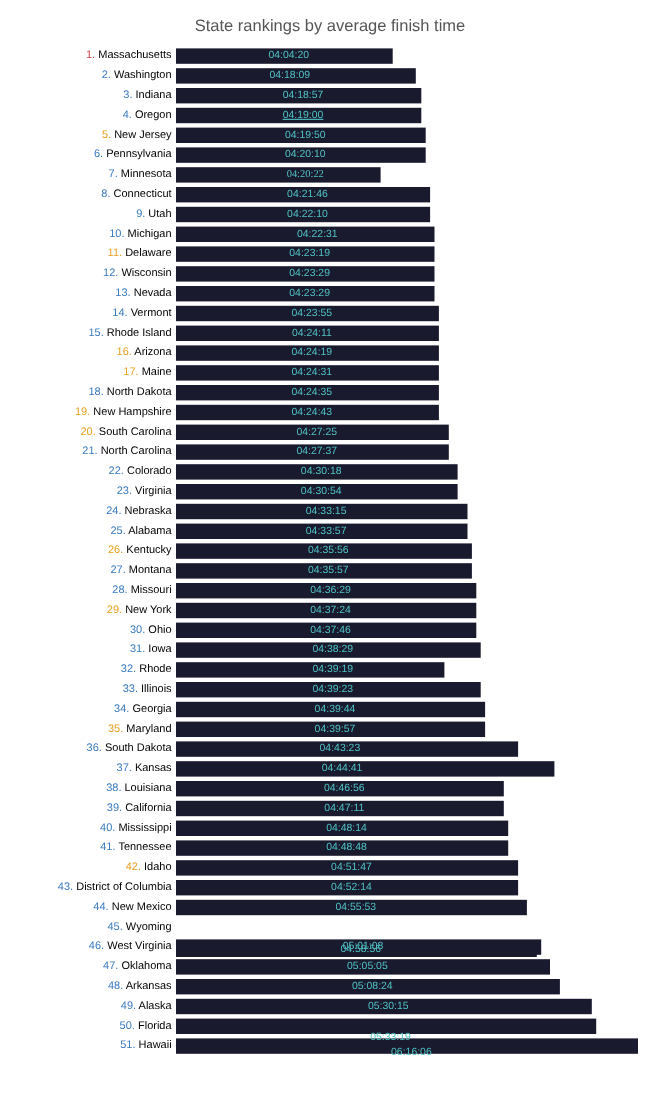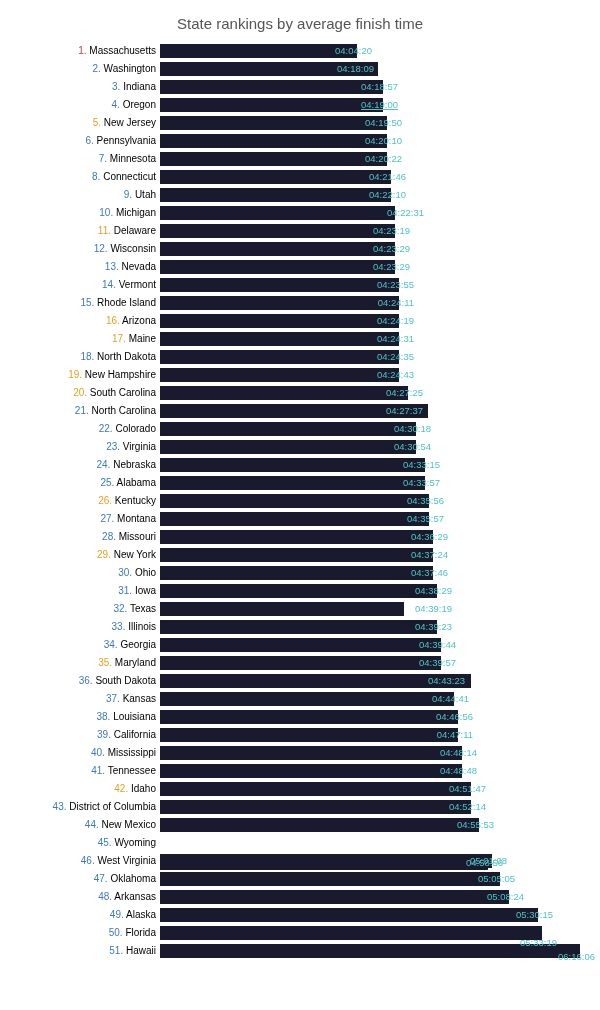--- a/index.html
+++ b/index.html
@@ -46,25 +46,25 @@
     .bar {
       height: 14px;
       background: #1a1a2e;
       position: absolute;
       left: 0;
       display: flex;
       align-items: center;
     }
     .bar-label {
       position: absolute;
-      left: 15px;
+      left: 4px;
       width: 100%;
       font-size: 9.5px;
       color: #4fc3c3;
-      text-align: right;
+      text-align: center;
       z-index: 2;
       pointer-events: none;
       line-height: 14px;
     }
     
     .rank-gold { color: #e8a020; }
     .rank-blue { color: #3a7abf; }
     .rank-red { color: #c94040; }
   </style>
 </head>
@@ -117,21 +117,21 @@
       <div class="label"><span class="rank-blue">6. </span><span>Pennsylvania</span></div>
       <div class="bar-area">
         <div class="bar" style="width: 227px; min-width: 60px;">
           <div class="bar-label" style="width: 227px;">04:20:10</div>
         </div>
       </div>
     </div>
     <div class="row">
       <div class="label"><span class="rank-blue">7. </span><span>Minnesota</span></div>
       <div class="bar-area">
-        <div class="bar" style="width: 227px; min-width: 60px;">
+        <div class="bar" style="width: 186px; min-width: 60px; font-family: Liberation Serif, serif;">
           <div class="bar-label" style="width: 227px;">04:20:22</div>
         </div>
       </div>
     </div>
     <div class="row">
       <div class="label"><span class="rank-blue">8. </span><span>Connecticut</span></div>
       <div class="bar-area">
         <div class="bar" style="width: 231px; min-width: 60px;">
           <div class="bar-label" style="width: 231px;">04:21:46</div>
         </div>
@@ -229,21 +229,21 @@
       <div class="label"><span class="rank-gold">20. </span><span>South Carolina</span></div>
       <div class="bar-area">
         <div class="bar" style="width: 248px; min-width: 60px;">
           <div class="bar-label" style="width: 248px;">04:27:25</div>
         </div>
       </div>
     </div>
     <div class="row">
       <div class="label"><span class="rank-blue">21. </span><span>North Carolina</span></div>
       <div class="bar-area">
-        <div class="bar" style="width: 268px; min-width: 60px;">
+        <div class="bar" style="width: 248px; min-width: 60px;">
           <div class="bar-label" style="width: 248px;">04:27:37</div>
         </div>
       </div>
     </div>
     <div class="row">
       <div class="label"><span class="rank-blue">22. </span><span>Colorado</span></div>
       <div class="bar-area">
         <div class="bar" style="width: 256px; min-width: 60px;">
           <div class="bar-label" style="width: 256px;">04:30:18</div>
         </div>
@@ -315,21 +315,21 @@
     </div>
     <div class="row">
       <div class="label"><span class="rank-blue">31. </span><span>Iowa</span></div>
       <div class="bar-area">
         <div class="bar" style="width: 277px; min-width: 60px;">
           <div class="bar-label" style="width: 277px;">04:38:29</div>
         </div>
       </div>
     </div>
     <div class="row">
-      <div class="label"><span class="rank-blue">32. </span><span>Texas</span></div>
+      <div class="label"><span class="rank-blue">32. </span><span>Rhode</span></div>
       <div class="bar-area">
         <div class="bar" style="width: 244px; min-width: 60px;">
           <div class="bar-label" style="width: 277px;">04:39:19</div>
         </div>
       </div>
     </div>
     <div class="row">
       <div class="label"><span class="rank-blue">33. </span><span>Illinois</span></div>
       <div class="bar-area">
         <div class="bar" style="width: 277px; min-width: 60px;">
@@ -357,21 +357,21 @@
       <div class="label"><span class="rank-blue">36. </span><span>South Dakota</span></div>
       <div class="bar-area">
         <div class="bar" style="width: 311px; min-width: 60px;">
           <div class="bar-label" style="width: 290px;">04:43:23</div>
         </div>
       </div>
     </div>
     <div class="row">
       <div class="label"><span class="rank-blue">37. </span><span>Kansas</span></div>
       <div class="bar-area">
-        <div class="bar" style="width: 294px; min-width: 60px;">
+        <div class="bar" style="width: 344px; min-width: 60px;">
           <div class="bar-label" style="width: 294px;">04:44:41</div>
         </div>
       </div>
     </div>
     <div class="row">
       <div class="label"><span class="rank-blue">38. </span><span>Louisiana</span></div>
       <div class="bar-area">
         <div class="bar" style="width: 298px; min-width: 60px;">
           <div class="bar-label" style="width: 298px;">04:46:56</div>
         </div>

